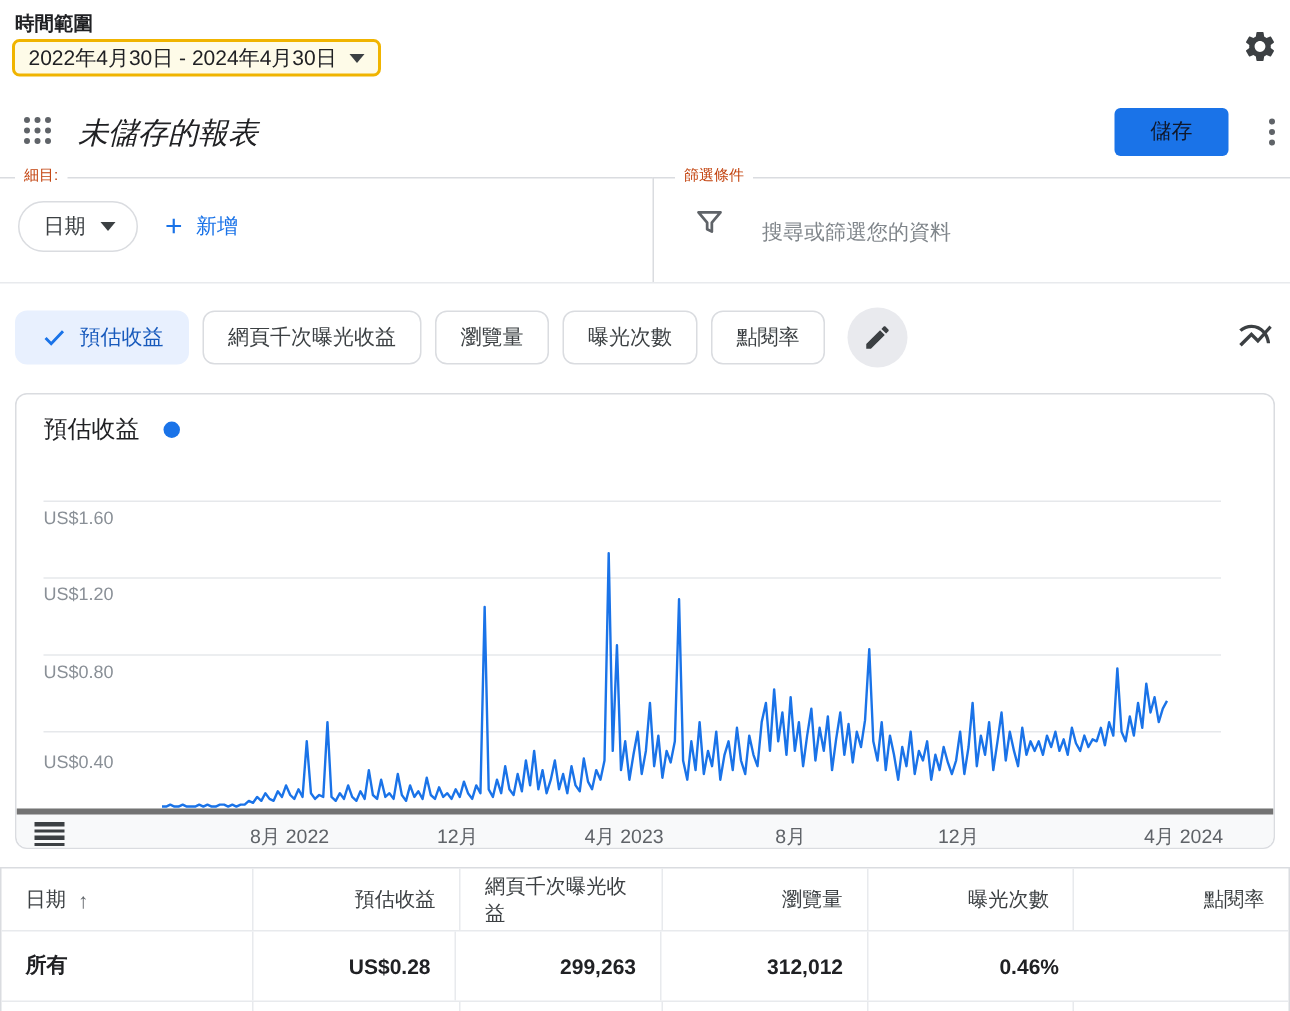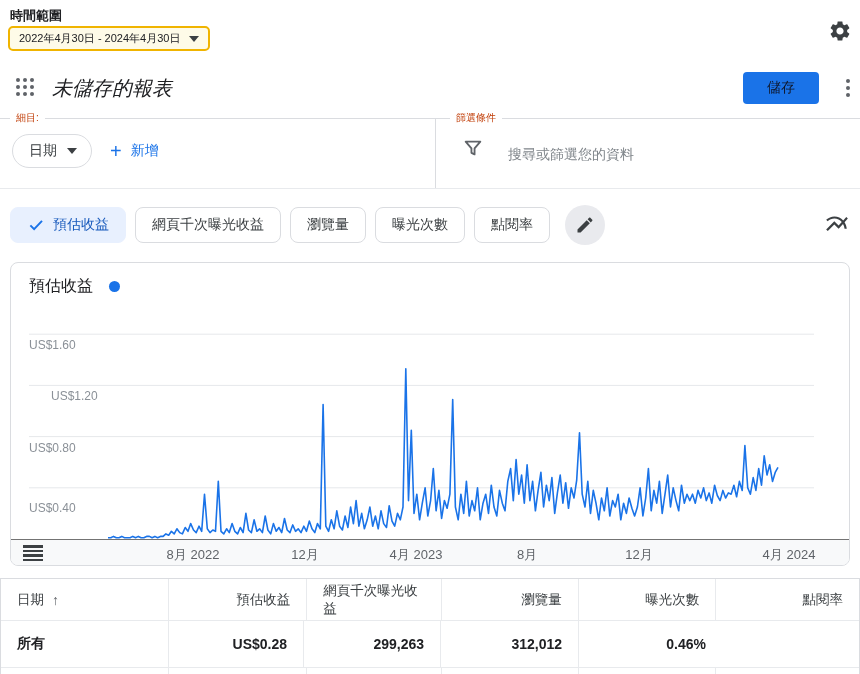--- a/index.html
+++ b/index.html
@@ -8,21 +8,21 @@
     background:#fff;color:#202124;
     font-family:"Liberation Sans",sans-serif;
   }
   .abs{position:absolute}
 
   
   .time-label{left:10px;top:7px;font-size:13px;font-weight:700;color:#202124}
   .date-btn{
     left:8px;top:26px;height:25px;display:flex;align-items:center;gap:9px;
     padding:0 9px;border:2px solid #f0b400;border-radius:5px;background:#fefbe8;
-    font-size:11px;color:#202124;cursor:pointer;box-sizing:border-box;
+    font-size:14px;color:#202124;cursor:pointer;box-sizing:border-box;
   }
   .caret-down{width:0;height:0;border-left:5px solid transparent;border-right:5px solid transparent;border-top:6px solid #3c4043}
   .gear-btn{left:826px;top:17px;width:28px;height:28px;display:flex;align-items:center;justify-content:center;cursor:pointer}
 
   
   .apps-icon{left:16px;top:78px;width:20px;height:20px;display:grid;grid-template-columns:repeat(3,4px);grid-template-rows:repeat(3,4px);gap:3px}
   .apps-icon i{background:#5f6368;border-radius:50%}
   .report-title{left:52px;top:75px;font-size:20px;font-style:italic;color:#202124}
   .save-btn{
     left:743px;top:72px;width:76px;height:32px;border:none;border-radius:4px;
@@ -61,21 +61,21 @@
   .pencil-btn{width:40px;height:40px;border-radius:50%;background:#e9eaee;display:flex;align-items:center;justify-content:center;cursor:pointer;margin-left:6px}
   .multiline-btn{left:822px;top:209px;width:30px;height:30px;display:flex;align-items:center;justify-content:center;cursor:pointer}
 
   
   .card{left:10px;top:262px;width:840px;height:304px;border:1px solid #dadce0;border-radius:8px;box-sizing:border-box;background:#fff;overflow:hidden}
   .card-title-row{position:absolute;left:18px;top:13px;display:flex;align-items:center;gap:16px}
   .card-title{font-size:16px;font-weight:500;color:#202124}
   .legend-dot{width:11px;height:11px;border-radius:50%;background:#1a73e8}
   .chart-svg{position:absolute;left:0;top:0}
   .ylab{position:absolute;font-size:12px;color:#8a9097}
-  .xband{position:absolute;left:0;top:276px;width:838px;height:26px;background:#f8f9fa;border-top:1px solid #737373}
+  .xband{position:absolute;left:0;top:276px;width:838px;height:26px;background:#f8f9fa;border-top:4px solid #737373}
   .xlab{position:absolute;top:6px;transform:translateX(-50%);font-size:13px;color:#5f6368;white-space:nowrap}
   .chart-menu{position:absolute;left:12px;top:5px;width:20px;height:16px;display:flex;flex-direction:column;justify-content:space-between;cursor:pointer}
   .chart-menu i{height:2.5px;background:#3c4043}
 
   
   .tbl{left:0;top:578px;width:860px;border:1px solid #dadce0;border-bottom:none;box-sizing:border-box}
   .trow{display:flex;box-sizing:border-box}
   .thead{height:42px;border-bottom:1px solid #e8eaed}
   .tdata{height:47px;border-bottom:1px solid #e8eaed}
   .tstub{height:6px}
@@ -190,21 +190,21 @@
   <svg id="chart-svg" class="chart-svg" width="838" height="302" viewBox="0 0 838 302">
       <line x1="18" y1="71.2" x2="803" y2="71.2" stroke="#e6e8eb" stroke-width="1"></line>
       <line x1="18" y1="122.4" x2="803" y2="122.4" stroke="#e6e8eb" stroke-width="1"></line>
       <line x1="18" y1="173.6" x2="803" y2="173.6" stroke="#e6e8eb" stroke-width="1"></line>
       <line x1="18" y1="224.8" x2="803" y2="224.8" stroke="#e6e8eb" stroke-width="1"></line>
       <polyline points="97.0,274.7 99.8,274.7 102.5,273.4 105.3,274.7 108.0,274.7 110.8,273.4 113.5,274.7 116.3,274.7 119.1,274.7 121.8,273.4 124.6,274.7 127.3,273.4 130.1,274.7 132.8,274.7 135.6,273.4 138.4,273.4 141.1,274.7 143.9,273.4 146.6,274.7 149.4,273.4 152.1,273.4 154.9,270.9 157.7,272.2 160.4,268.3 163.2,270.9 165.9,265.8 168.7,269.6 171.4,270.9 174.2,264.5 177.0,268.3 179.7,260.6 182.5,267.0 185.2,269.6 188.0,263.2 190.7,268.3 193.5,231.2 196.3,265.8 199.0,269.6 201.8,267.0 204.5,268.3 207.3,218.4 210.0,268.3 212.8,270.9 215.6,265.8 218.3,269.6 221.1,260.6 223.8,268.3 226.6,270.9 229.3,264.5 232.1,269.6 234.9,250.4 237.6,267.0 240.4,269.6 243.1,256.8 245.9,268.3 248.6,265.8 251.4,269.6 254.2,253.0 256.9,267.0 259.7,270.9 262.4,260.6 265.2,268.3 267.9,264.5 270.7,269.6 273.5,255.5 276.2,267.0 279.0,269.6 281.7,261.9 284.5,268.3 287.2,265.8 290.0,269.6 292.8,263.2 295.5,268.3 298.3,258.1 301.0,265.8 303.8,269.6 306.5,260.6 309.3,265.8 312.1,141.6 314.8,263.2 317.6,268.3 320.3,256.8 323.1,265.8 325.8,247.8 328.6,263.2 331.4,267.0 334.1,253.0 336.9,264.5 339.6,244.0 342.4,260.6 345.1,237.6 347.9,263.2 350.7,250.4 353.4,265.8 356.2,256.8 358.9,244.0 361.7,263.2 364.4,253.0 367.2,265.8 370.0,247.8 372.7,260.6 375.5,264.5 378.2,242.7 381.0,258.1 383.7,263.2 386.5,250.4 389.3,256.8 392.0,244.0 394.8,105.8 397.5,237.6 400.3,167.2 403.0,250.4 405.8,231.2 408.6,256.8 411.3,240.2 414.1,224.8 416.8,253.0 419.6,237.6 422.3,205.6 425.1,247.8 427.9,227.4 430.6,255.5 433.4,237.6 436.1,245.3 438.9,231.2 441.7,136.5 444.4,244.0 447.2,256.8 449.9,231.2 452.7,250.4 455.4,218.4 458.2,253.0 461.0,237.6 463.7,247.8 466.5,224.8 469.2,256.8 472.0,240.2 474.7,231.2 477.5,250.4 480.3,222.2 483.0,244.0 485.8,253.0 488.5,227.4 491.3,240.2 494.0,247.8 496.8,218.4 499.6,205.6 502.3,237.6 505.1,196.6 507.8,231.2 510.6,212.0 513.3,240.2 516.1,201.8 518.9,237.6 521.6,218.4 524.4,247.8 527.1,227.4 529.9,209.4 532.6,244.0 535.4,222.2 538.2,237.6 540.9,214.6 543.7,250.4 546.4,229.9 549.2,212.0 551.9,240.2 554.7,219.7 557.5,245.3 560.2,224.8 563.0,235.0 565.7,217.1 568.5,169.8 571.2,231.2 574.0,244.0 576.8,218.4 579.5,250.4 582.3,227.4 585.0,240.2 587.8,256.8 590.5,235.0 593.3,247.8 596.1,224.8 598.8,253.0 601.6,237.6 604.3,244.0 607.1,231.2 609.8,256.8 612.6,240.2 615.4,250.4 618.1,235.0 620.9,245.3 623.6,253.0 626.4,244.0 629.1,224.8 631.9,253.0 634.7,235.0 637.4,205.6 640.2,247.8 642.9,227.4 645.7,240.2 648.4,218.4 651.2,250.4 654.0,231.2 656.7,212.0 659.5,244.0 662.2,224.8 665.0,237.6 667.7,247.8 670.5,222.2 673.3,240.2 676.0,231.2 678.8,237.6 681.5,231.2 684.3,240.2 687.0,227.4 689.8,235.0 692.6,224.8 695.3,237.6 698.1,229.9 700.8,240.2 703.6,222.2 706.3,232.5 709.1,237.6 711.9,227.4 714.6,235.0 717.4,229.9 720.1,231.2 722.9,222.2 725.6,233.8 728.4,218.4 731.2,227.4 733.9,182.6 736.7,224.8 739.4,231.2 742.2,214.6 744.9,227.4 747.7,205.6 750.5,222.2 753.2,192.8 756.0,212.0 758.7,201.8 761.5,218.4 764.2,209.4 767.0,204.3" fill="none" stroke="#1a73e8" stroke-width="1.6" stroke-linejoin="round"></polyline>
     </svg>
   <div id="ylabels">
       <div class="ylab" style="left: 18px; top: 229px; margin-top: 9px;">US$0.40</div>
       <div class="ylab" style="left: 18px; top: 178px;">US$0.80</div>
-      <div class="ylab" style="left: 18px; top: 126px; margin-left: 22px;">US$1.20</div>
+      <div class="ylab" style="left: 18px; top: 126px;">US$1.20</div>
       <div class="ylab" style="left: 18px; top: 75px;">US$1.60</div>
     </div>
   <div class="xband">
     <div class="chart-menu">
         <i></i>
         <i></i>
         <i></i>
         <i></i>
       </div>
     <div id="xlabels">

